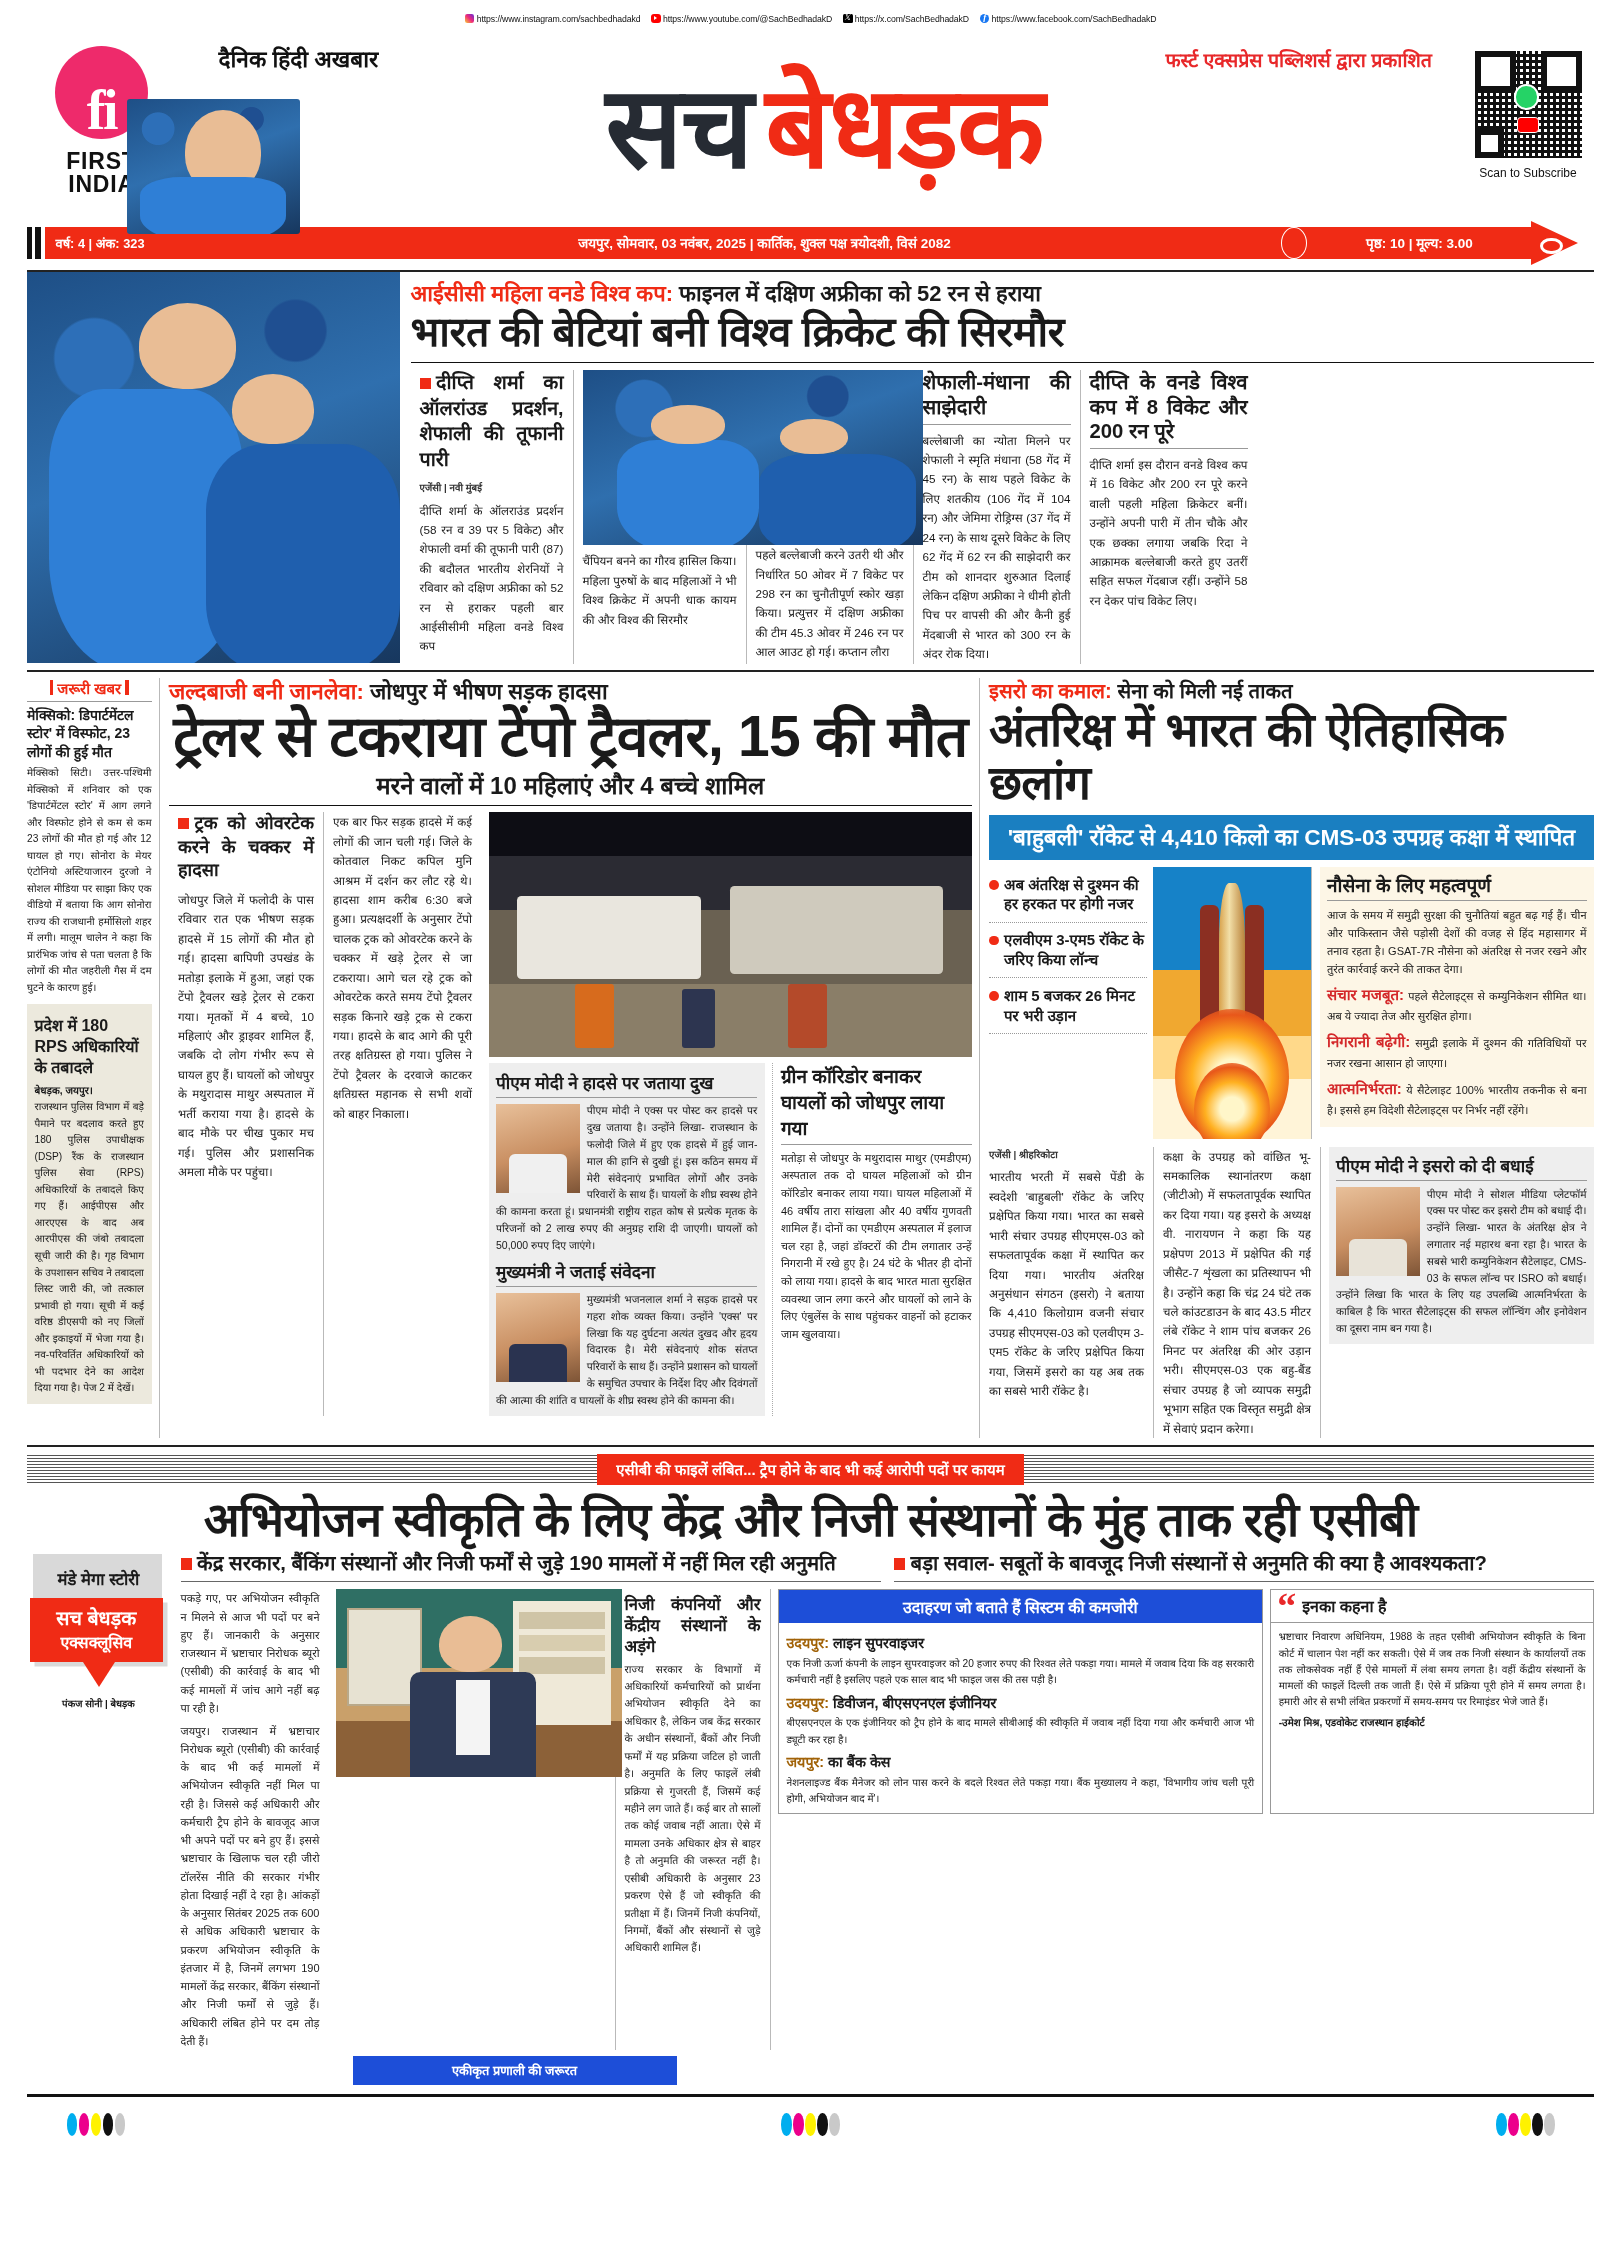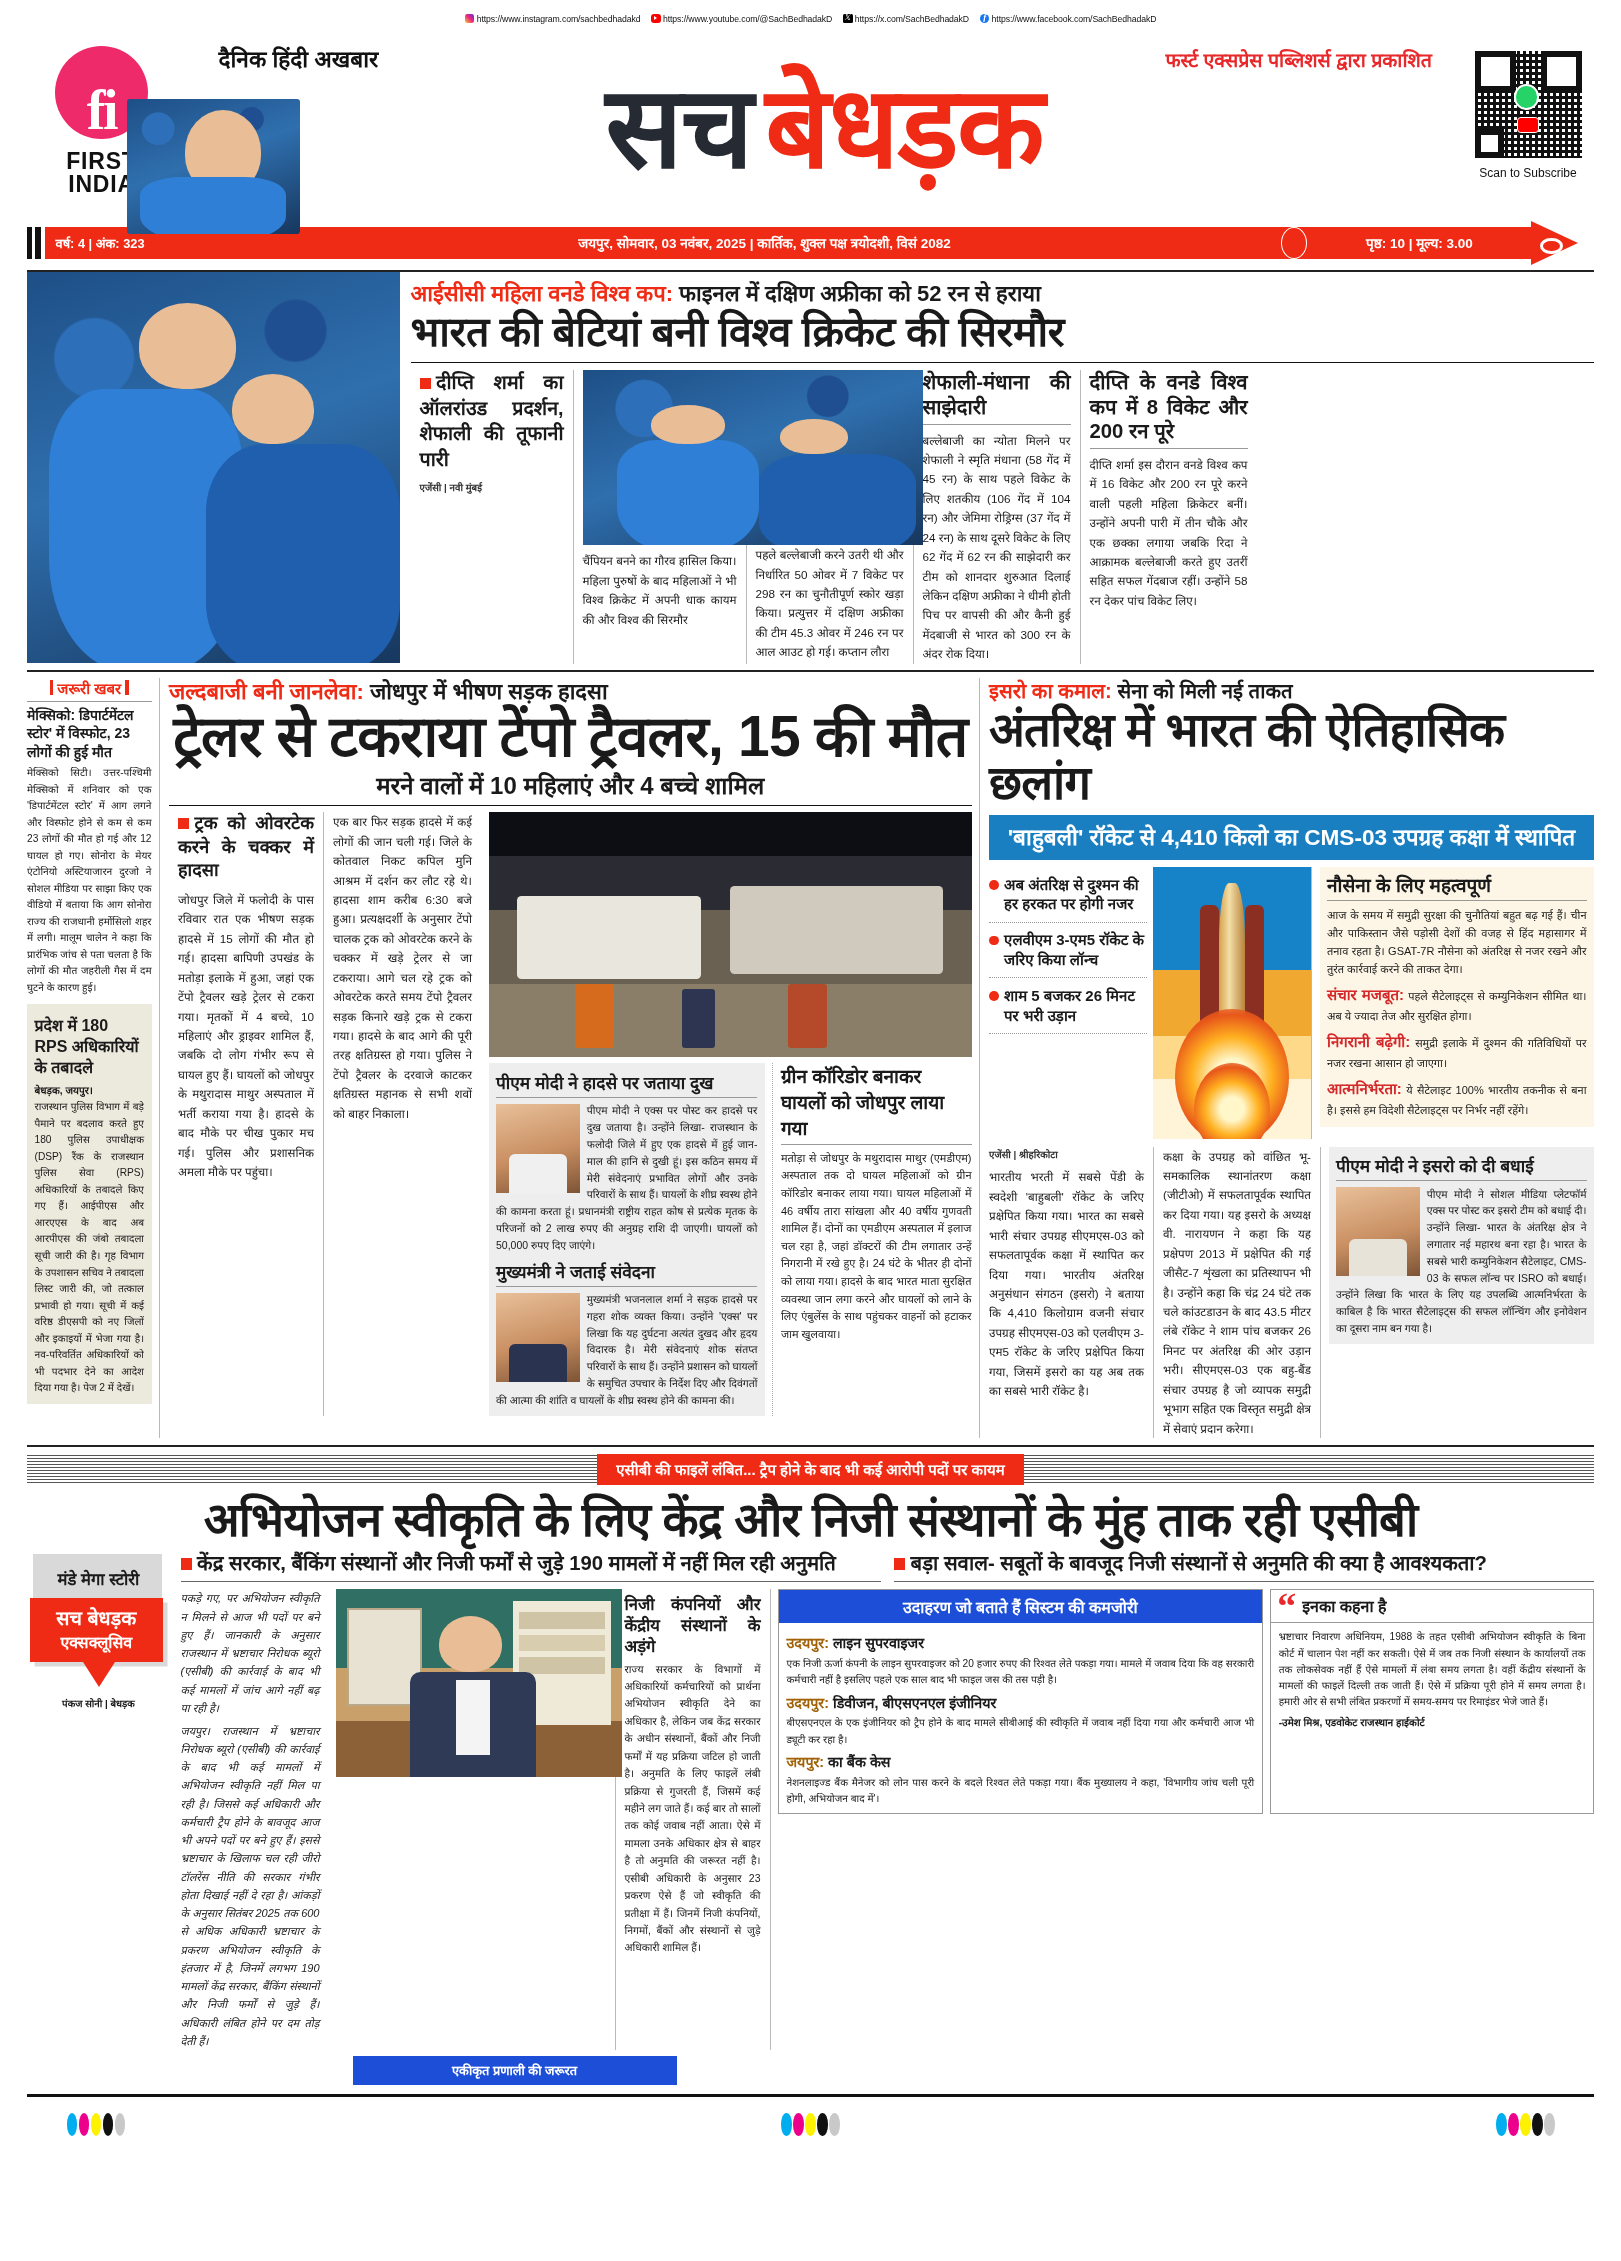--- a/index.html
+++ b/index.html
@@ -290,20 +290,21 @@
     <div class="lead-right">
       <div class="lead-kicker">
         <span class="red">आईसीसी महिला वनडे विश्व कप:</span><span> फाइनल में दक्षिण अफ्रीका को 52 रन से हराया</span>
       </div>
       <div class="lead-head">भारत की बेटियां बनी विश्व क्रिकेट की सिरमौर</div>
 
       <div class="lead-cols">
         <div class="lc lc1">
           <div class="lead-bullet"><span class="bsq"></span><span>दीप्ति शर्मा का ऑलरांउड प्रदर्शन, शेफाली की तूफानी पारी</span></div>
           <div class="byline">एजेंसी | नवी मुंबई</div>
+          <div>दीप्ति शर्मा के ऑलराउंड प्रदर्शन (58 रन व 39 पर 5 विकेट) और शेफाली वर्मा की तूफानी पारी (87) की बदौलत भारतीय शेरनियों ने रविवार को दक्षिण अफ्रीका को 52 रन से हराकर पहली बार आईसीसीमी महिला वनडे विश्व कप</div>
         </div>
 
         <div class="lc lc2 vline">
           <div class="photo2">
             <div class="ph ph-crowd"></div>
             <div class="jer" style="left:10%;top:40%;width:42%;height:64%;"></div>
             <div class="jer2" style="left:52%;top:48%;width:46%;height:56%;"></div>
             <div class="skin1" style="left:20%;top:20%;width:22%;height:22%;"></div>
             <div class="skin1" style="left:58%;top:28%;width:20%;height:20%;"></div>
           </div>
@@ -480,21 +481,21 @@
         <div class="badge-byline">पंकज सोनी | बेधड़क</div>
       </div>
 
       <div style="flex:1;padding-left:10.5px;">
         <div style="display:flex;gap:13.5px;">
           <div style="flex:1;" class="acb-lead"><span class="bsq"></span><span>केंद्र सरकार, बैंकिंग संस्थानों और निजी फर्मों से जुड़े 190 मामलों में नहीं मिल रही अनुमति</span></div>
           <div style="flex:1;" class="acb-lead"><span class="bsq"></span><span>बड़ा सवाल- सबूतों के बावजूद निजी संस्थानों से अनुमति की क्या है आवश्यकता?</span></div>
         </div>
 
         <div style="display:flex;margin-top:7.5px;">
-          <div class="lc" style="width:148px;padding-left:0;font-size:11px;font-style:italic;">
+          <div class="lc" style="width:148px;padding-left:0;font-size:11px;">
             <div>पकड़े गए, पर अभियोजन स्वीकृति न मिलने से आज भी पदों पर बने हुए हैं। जानकारी के अनुसार राजस्थान में भ्रष्टाचार निरोधक ब्यूरो (एसीबी) की कार्रवाई के बाद भी कई मामलों में जांच आगे नहीं बढ़ पा रही है।</div>
             <div style="margin-top:4.5px;">जयपुर। राजस्थान में भ्रष्टाचार निरोधक ब्यूरो (एसीबी) की कार्रवाई के बाद भी कई मामलों में अभियोजन स्वीकृति नहीं मिल पा रही है। जिससे कई अधिकारी और कर्मचारी ट्रैप होने के बावजूद आज भी अपने पदों पर बने हुए हैं। इससे भ्रष्टाचार के खिलाफ चल रही जीरो टॉलरेंस नीति की सरकार गंभीर होता दिखाई नहीं दे रहा है। आंकड़ों के अनुसार सितंबर 2025 तक 600 से अधिक अधिकारी भ्रष्टाचार के प्रकरण अभियोजन स्वीकृति के इंतजार में है, जिनमें लगभग 190 मामलों केंद्र सरकार, बैंकिंग संस्थानों और निजी फर्मों से जुड़े हैं। अधिकारी लंबित होने पर दम तोड़ देती हैं।</div>
           </div>
 
           <div style="width:286px;flex:0 0 auto;padding:0 7.5px;">
             <div class="illus">
               <div class="ph ph-office"></div>
               <div style="position:absolute;left:4%;top:10%;width:26%;height:52%;background:#e7e2d2;border:2.3px solid #b9a98a;"></div>
               <div style="position:absolute;left:62%;top:6%;width:34%;height:66%;background:#efe9d8;"></div>
               <div style="position:absolute;left:64%;top:12%;width:30%;height:9%;background:#cfc4a6;"></div>

